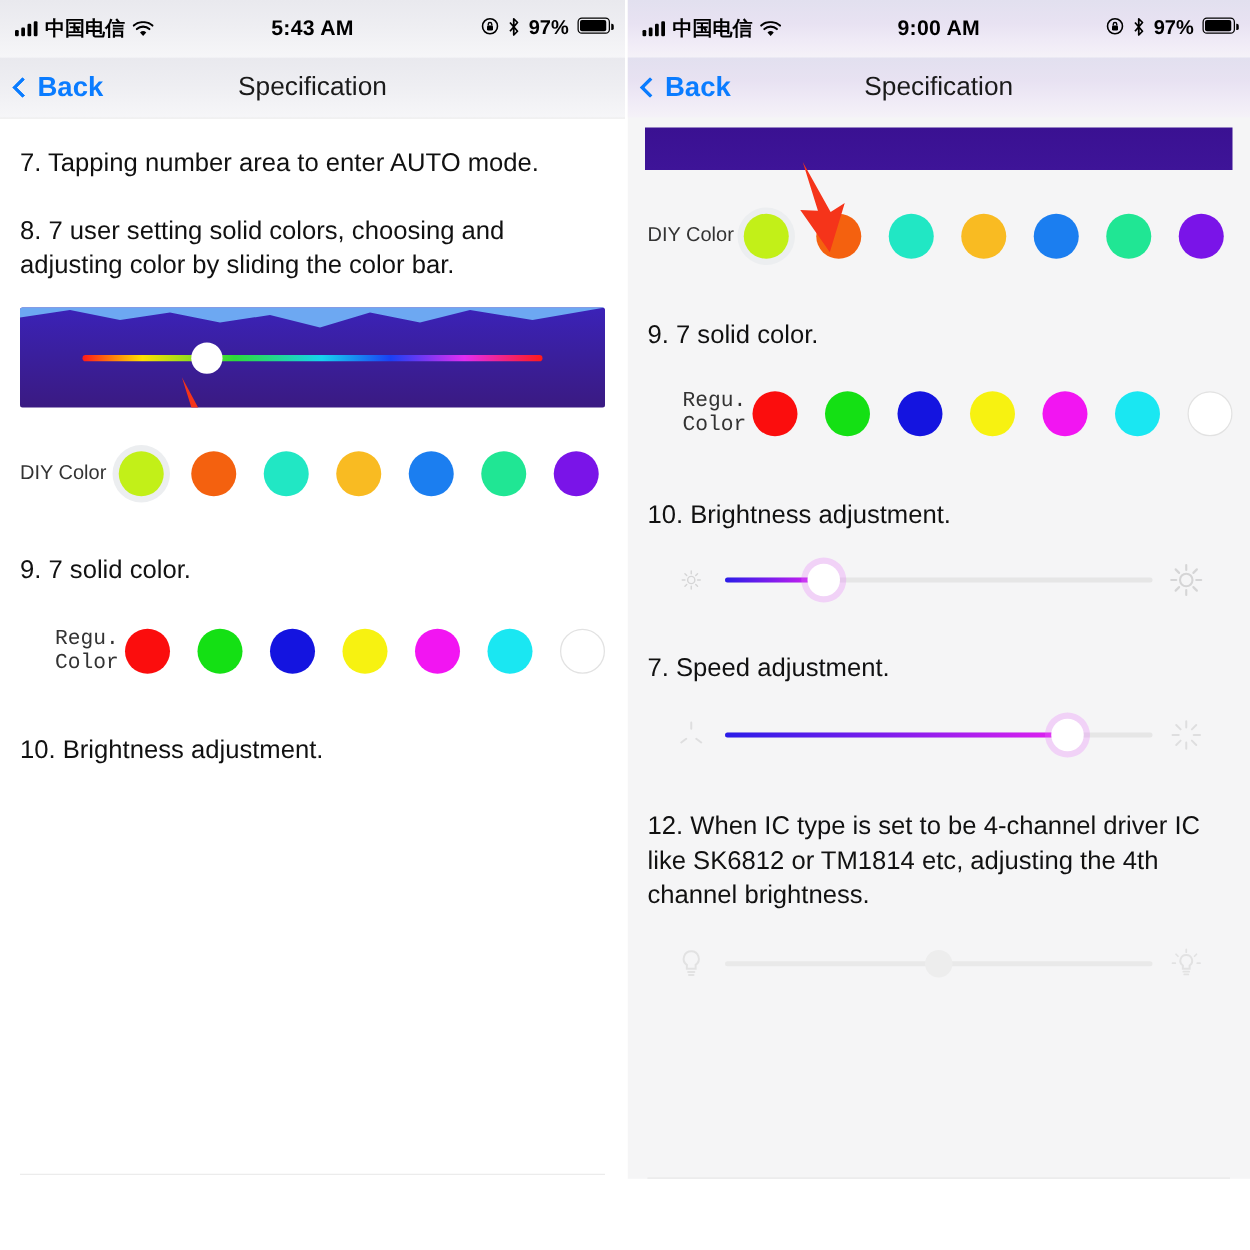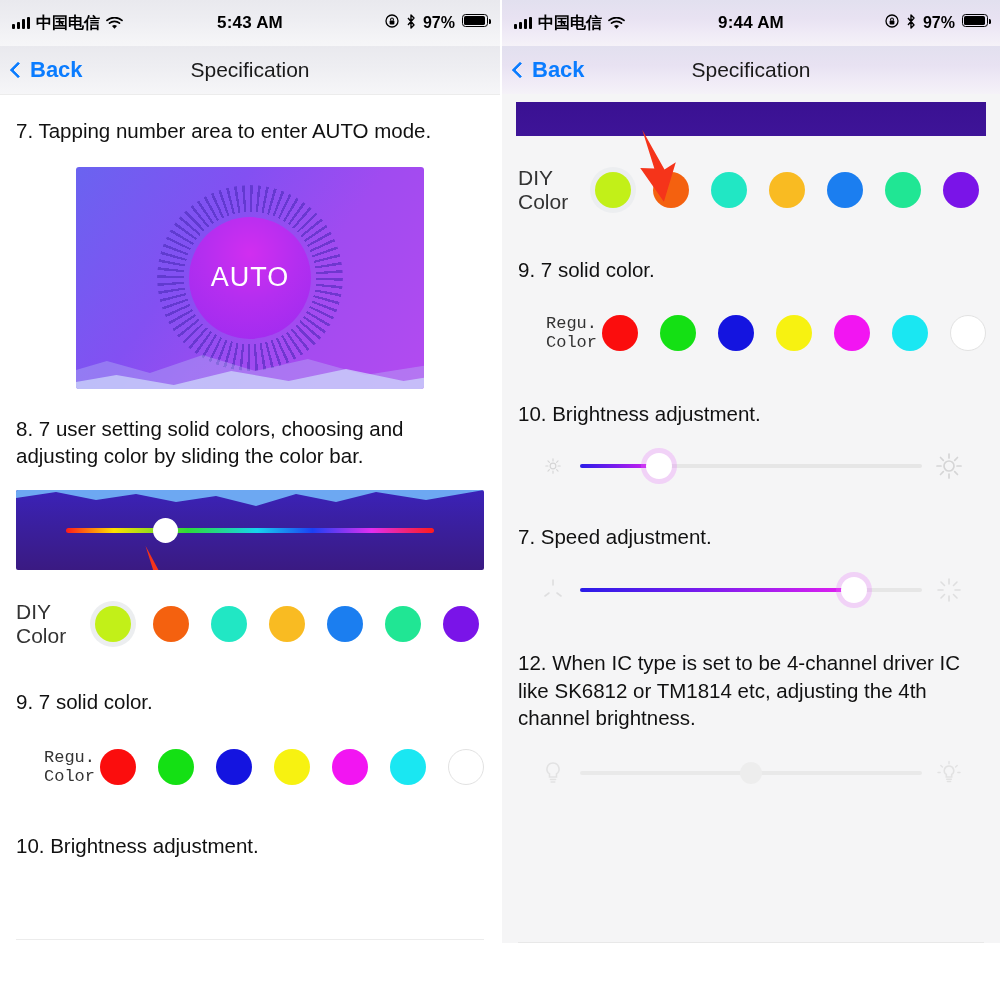--- a/index.html
+++ b/index.html
@@ -100,21 +100,21 @@
                                  #1a40f5 67%, #e22ef0 83%, #ff1a1a 100%);
   }
   .bar-knob {
     position:absolute; top:50%; left:27%; width:25px; height:25px; margin:-12.5px 0 0 -12.5px;
     background:#fff; border-radius:50%;
   }
   .red-arrow { position:absolute; }
 
   
   .swatch-row { display:flex; align-items:center; }
-  .swatch-label { font-size: 21px; color:#333; width: 150px; }
+  .swatch-label { font-size: 16px; color:#333; width: 150px; }
   .swatch-label.r { font-size:17px; padding-left: 28px; font-family: Liberation Mono, monospace; }
   .swatches { display:flex; align-items:center; gap: 12px; }
   .sw { width: 36px; height:36px; border-radius:50%; }
   .sw-wrap { width:46px; height:46px; border-radius:50%; display:flex; align-items:center; justify-content:center; }
   .sw-wrap.sel { background:#eceef0; }
   .sw.outline { background:#fff; border:1.6px solid #e2e2e2; }
 
   
   .slider-row { display:flex; align-items:center; gap:14px; margin-top: 26px; padding: 0 22px; }
   .sld-track { position:relative; flex:1; height:4px; background:#e6e6e6; border-radius:3px; }
@@ -180,32 +180,20 @@
           <span class="back-label">Back</span>
         </div>
         <div class="nav-title">Specification</div>
       </div>
       <div class="hairline"></div>
 
       <div class="content">
 
         <p class="step step-l">7. Tapping number area to enter AUTO mode.</p>
 
-        <div class="auto-img">
-          <div class="auto-ring"></div>
-          <div class="auto-circle">
-            <span class="auto-text">AUTO</span>
-          </div>
-          <svg class="auto-wave1" viewBox="0 0 400 44" preserveAspectRatio="none">
-            <path d="M0 30 L50 16 L95 28 L150 10 L205 26 L260 14 L320 30 L400 18 L400 44 L0 44Z" fill="#b9c6f7"></path>
-          </svg>
-          <svg class="auto-wave2" viewBox="0 0 400 44" preserveAspectRatio="none">
-            <path d="M0 40 L60 30 L120 40 L180 26 L240 36 L300 24 L360 36 L400 30 L400 44 L0 44Z" fill="#ccd6fb"></path>
-          </svg>
-        </div>
 
         <p class="step" style="margin-top:26px;">8. 7 user setting solid colors, choosing and adjusting color by sliding the color bar.</p>
 
         <div class="bar-img">
           <svg class="bar-mtn" viewBox="0 0 468 26" preserveAspectRatio="none">
             <path d="M0 0 L0 10 L40 4 L80 12 L120 6 L160 14 L200 8 L240 18 L280 6 L320 14 L360 4 L410 12 L468 2 L468 0Z" fill="#6da8f2"></path>
           </svg>
           <div class="bar-track">
             <div class="bar-knob"></div>
           </div>
@@ -289,21 +277,21 @@
               <i></i>
             </span>
           <span class="carrier">中国电信</span>
           <svg width="17" height="13" viewBox="0 0 17 13">
             <path d="M8.5 11.8 6 8.9a4 4 0 0 1 5 0z" fill="#000"></path>
             <path d="M3.5 6.2a7.6 7.6 0 0 1 10 0" stroke="#000" stroke-width="1.7" fill="none" stroke-linecap="round"></path>
             <path d="M1 3.4a11.4 11.4 0 0 1 15 0" stroke="#000" stroke-width="1.7" fill="none" stroke-linecap="round"></path>
           </svg>
         </div>
         <div class="sb-center">
-          <span class="sb-time">9:44 AM</span>
+          <span class="sb-time">9:00 AM</span>
         </div>
         <div class="sb-right">
           <svg width="14" height="14" viewBox="0 0 14 14">
             <circle cx="7" cy="7" r="6" fill="none" stroke="#000" stroke-width="1.3"></circle>
             <rect x="4.6" y="6.4" width="4.8" height="4" rx="1" fill="#000"></rect>
             <path d="M5.6 6.4V5.4a1.4 1.4 0 0 1 2.8 0v1" fill="none" stroke="#000" stroke-width="1.1"></path>
           </svg>
           <svg width="10" height="15" viewBox="0 0 10 15">
             <path d="M2 4l6 7-3 3V1l3 3-6 7" fill="none" stroke="#000" stroke-width="1.4" stroke-linejoin="round"></path>
           </svg>

